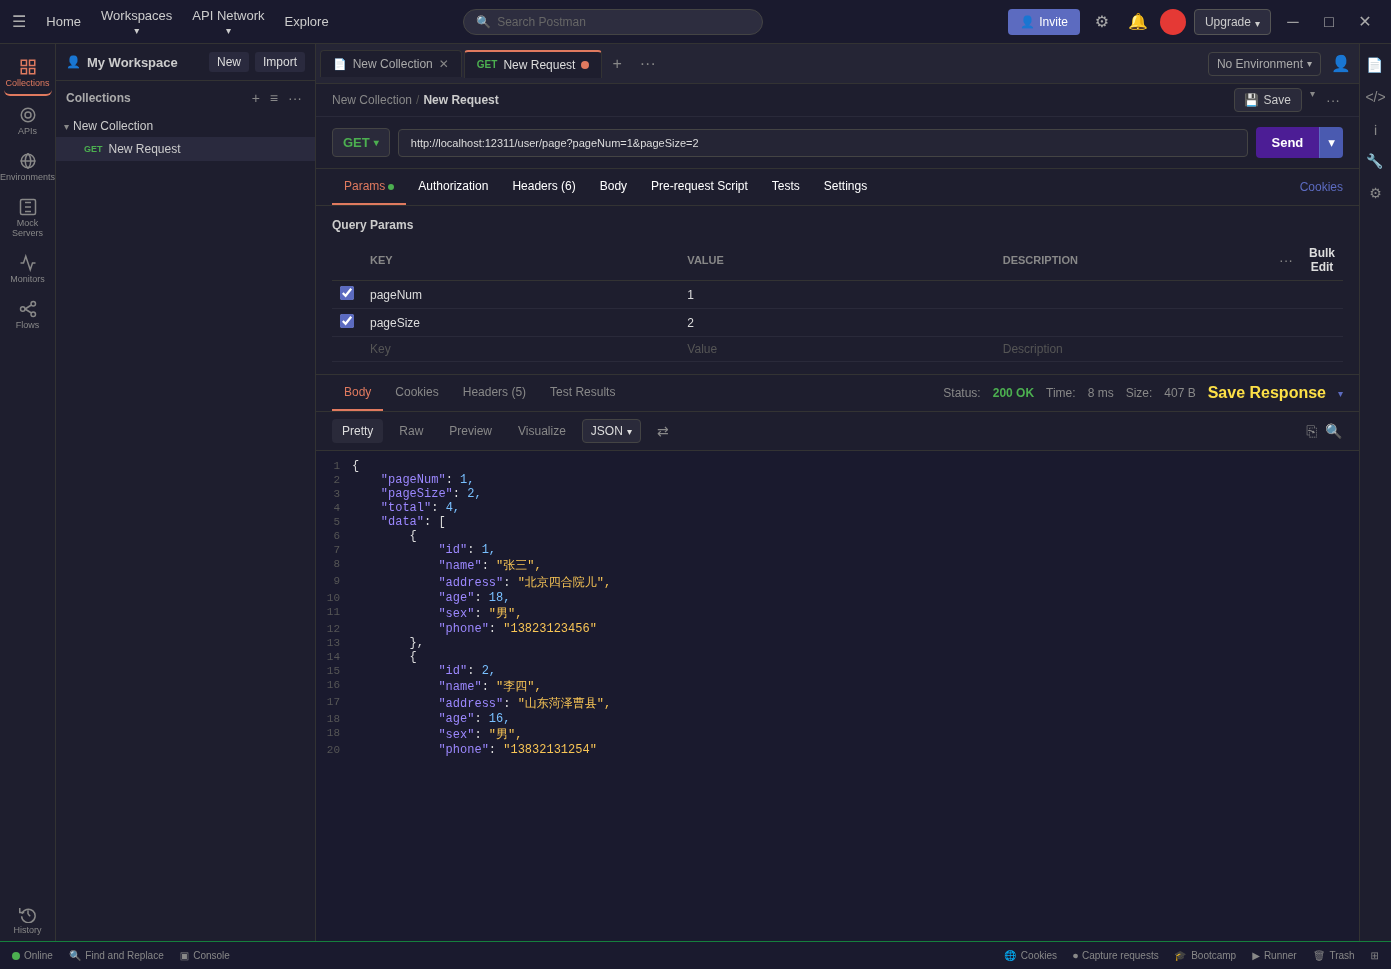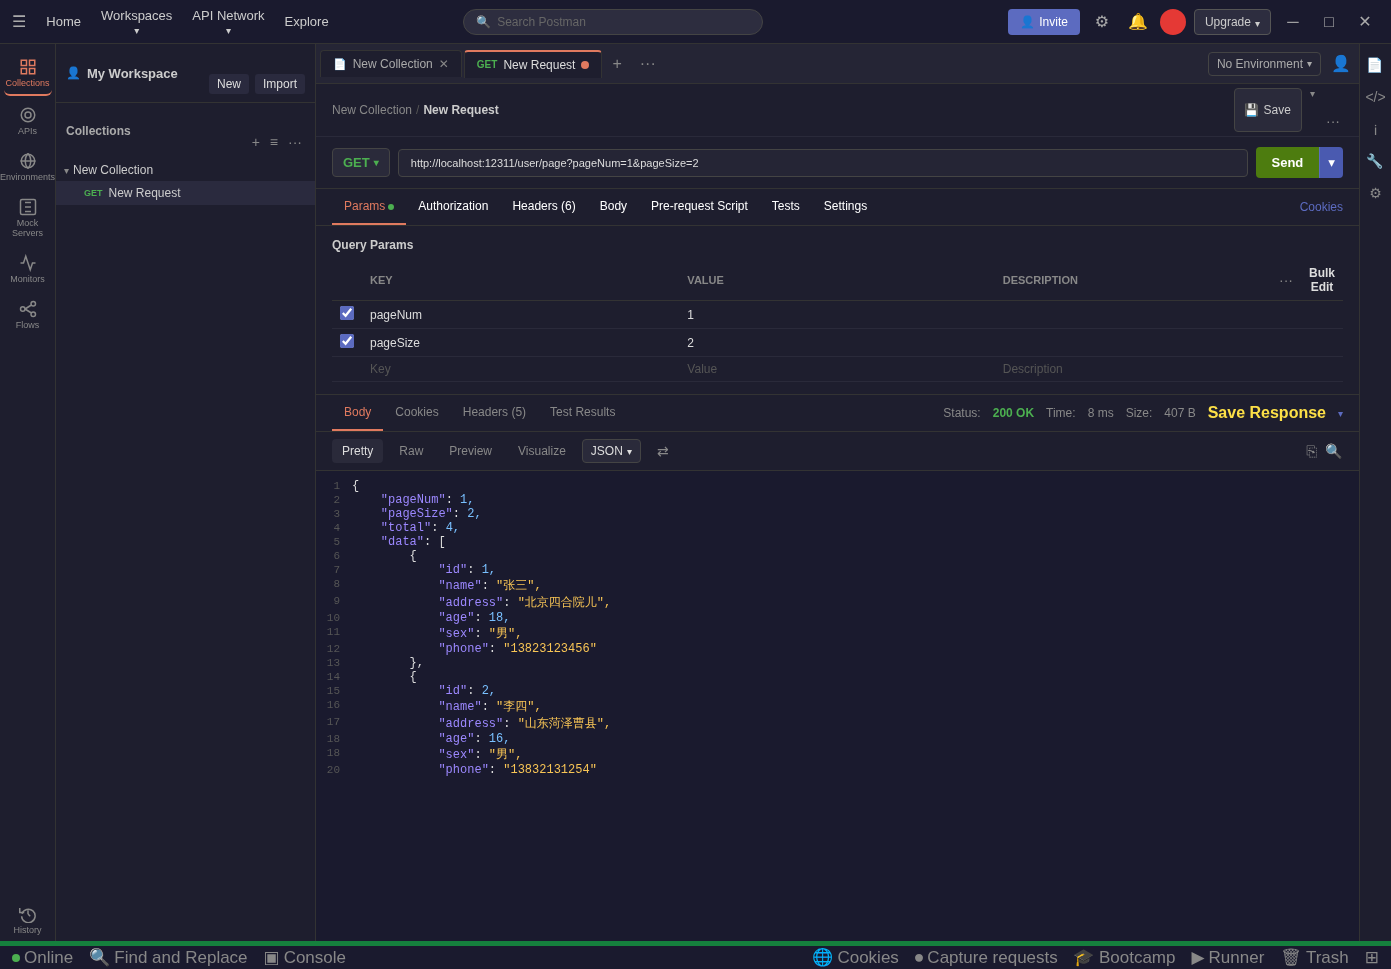--- a/index.html
+++ b/index.html
@@ -23,21 +23,21 @@
 
     
     .sidebar-icons { width: 56px; background: #1e1e2e; border-right: 1px solid #333; display: flex; flex-direction: column; align-items: center; padding-top: 8px; gap: 4px; }
     .sidebar-icon-item { display: flex; flex-direction: column; align-items: center; gap: 2px; padding: 6px 4px; border-radius: 6px; cursor: pointer; width: 48px; color: #888; font-size: 9px; text-align: center; }
     .sidebar-icon-item.active { color: #e07a5f; border-bottom: 2px solid #e07a5f; }
     .sidebar-icon-item svg { width: 18px; height: 18px; }
     .spacer { flex: 1; }
 
     
     .collections-panel { width: 260px; background: #1e1e2e; border-right: 1px solid #333; display: flex; flex-direction: column; }
-    .icon-btn { background: none; border: none; color: #888; cursor: pointer; padding: 3px; border-radius: 3px; font-size: 14px; margin-top: 22px; }
+    .icon-btn { background: none; border: none; color: #888; cursor: pointer; padding: 3px; border-radius: 3px; font-size: 14px; }
     .collection-header { display: flex; align-items: center; gap: 4px; padding: 4px 8px; cursor: pointer; }
     .chevron { font-size: 10px; color: #888; }
     .request-item { display: flex; align-items: center; gap: 6px; padding: 5px 8px 5px 28px; cursor: pointer; background: #2a2a3e; }
     .method-badge { font-size: 9px; font-weight: 700; color: #4caf50; }
     .request-name { font-size: 12px; color: #ccc; }
 
     
     .main-content { flex: 1; background: #1e1e2e; display: flex; flex-direction: column; overflow: hidden; }
 
     
@@ -52,21 +52,21 @@
 
     
     .request-bar { display: flex; align-items: center; padding: 10px 16px; gap: 8px; border-bottom: 1px solid #333; }
     .breadcrumb { display: flex; align-items: center; gap: 4px; font-size: 12px; color: #888; padding: 4px 16px; border-bottom: 1px solid #2a2a3a; }
     .breadcrumb-sep { color: #555; }
     .breadcrumb-current { color: #ccc; font-weight: 600; }
     .breadcrumb-actions { margin-left: auto; display: flex; gap: 4px; }
 
     .method-selector { background: #2a2a3a; border: 1px solid #444; border-radius: 4px; color: #4caf50; font-size: 13px; font-weight: 700; padding: 6px 10px; cursor: pointer; display: flex; align-items: center; gap: 4px; }
     .url-input { flex: 1; background: #252535; border: 1px solid #444; border-radius: 4px; padding: 7px 12px; color: #ddd; font-size: 11px; outline: none; }
-    .send-btn { background: #4d7c0f; color: white; border: none; border-radius: 4px 0 0 4px; padding: 2px 16px; cursor: pointer; font-size: 13px; font-weight: 600; }
+    .send-btn { background: #4c1d95; color: white; border: none; border-radius: 4px 0 0 4px; padding: 2px 16px; cursor: pointer; font-size: 13px; font-weight: 600; }
     .send-dropdown { background: #4a5ab0; color: white; border: none; border-left: 1px solid #5c6bc0; border-radius: 0 4px 4px 0; padding: 8px 8px; cursor: pointer; }
 
     
     .req-tabs { display: flex; align-items: center; padding: 0 16px; border-bottom: 1px solid #333; background: #1e1e2e; }
     .req-tab { padding: 10px 12px; font-size: 12px; color: #ffffff; cursor: pointer; border-bottom: 2px solid transparent; }
     .req-tab.active { color: #e07a5f; border-bottom: 2px solid #e07a5f; }
     .req-tab .dot { width: 6px; height: 6px; background: #4caf50; border-radius: 50%; display: inline-block; margin-left: 3px; vertical-align: middle; }
     .cookies-link { margin-left: auto; color: #5c6bc0; font-size: 12px; cursor: pointer; }
 
     
@@ -110,21 +110,21 @@
     .line-content { color: #ddd; white-space: pre; }
     .json-key { color: #9c88ff; }
     .json-str { color: #f8c555; }
     .json-num { color: #79c0ff; }
 
     
     .right-sidebar { width: 32px; background: #1e1e2e; border-left: 1px solid #333; display: flex; flex-direction: column; align-items: center; padding-top: 8px; gap: 6px; }
     .rs-icon { color: #888; cursor: pointer; font-size: 14px; width: 26px; height: 26px; display: flex; align-items: center; justify-content: center; border-radius: 4px; }
 
     
-    .bottom-bar { height: 28px; background: #1a1a2e; border-top: 5px solid #15803d; display: flex; align-items: center; padding: 0 12px; gap: 16px; font-size: 17px; color: #888; }
+    .bottom-bar { height: 28px; background: #1a1a2e; border-top: 1px solid #15803d; display: flex; align-items: center; padding: 0 12px; gap: 16px; font-size: 10px; color: #888; }
     .bottom-bar-item { display: flex; align-items: center; gap: 4px; cursor: pointer; }
     .bottom-bar-right { margin-left: auto; display: flex; align-items: center; gap: 16px; }
     .online-dot { width: 8px; height: 8px; background: #4caf50; border-radius: 50%; }
 
     
     ::-webkit-scrollbar { width: 6px; height: 6px; }
     ::-webkit-scrollbar-track { background: #1a1a2e; }
     ::-webkit-scrollbar-thumb { background: #444; border-radius: 3px; }
   </style>
 </head>

